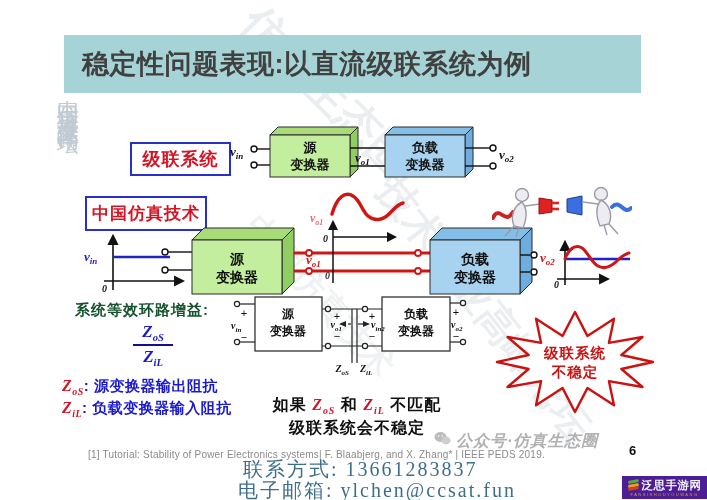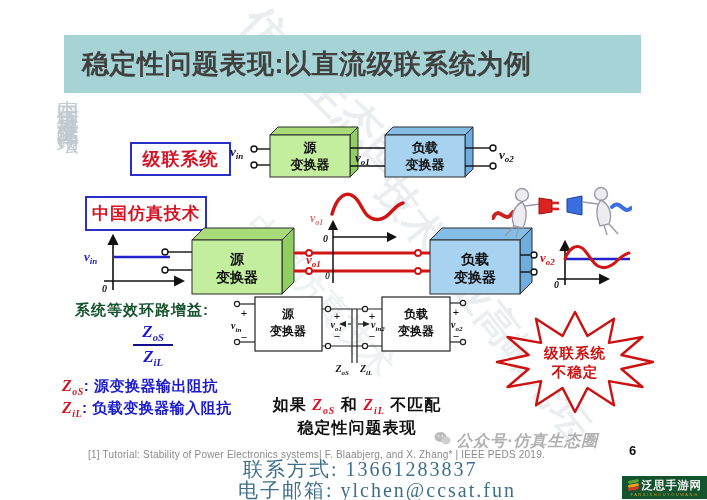--- a/index.html
+++ b/index.html
@@ -44,21 +44,21 @@
   
   .citation{left:88px;top:449px;font-size:10px;color:#8a8a8a;letter-spacing:.2px;}
   .pagenum{left:629px;top:443px;font-size:13px;font-weight:bold;color:#111;}
   .wechat{left:434px;top:431px;display:flex;align-items:flex-start;gap:5px;color:#a9a9a9;
           font-size:16px;font-weight:bold;letter-spacing:1px;opacity:.9;font-style:italic;}
   .contact{color:#0c4a6e;font-size:20px;letter-spacing:2px;opacity:.8;
            font-family:"Liberation Serif","DejaVu Serif",serif;}
   .phone{left:243px;top:456px;}
   .email{left:238px;top:477px;}
   
-  .logo{left:622px;top:476px;width:85px;height:23px;background:#14532d;display:flex;
+  .logo{left:622px;top:476px;width:85px;height:23px;background:#4c1d95;display:flex;
         flex-direction:column;align-items:center;justify-content:center;}
   .logo-row{display:flex;align-items:center;gap:3px;}
   .logo-row .txt{color:#f2f2f2;font-size:11.5px;font-weight:bold;letter-spacing:.5px;}
   .logo-sub{font-size:4px;color:#c9a227;letter-spacing:1.5px;line-height:4px;}
   .leaf{width:11px;height:11px;display:inline-block;position:relative;}
   .leaf i{position:absolute;left:0;width:11px;height:3.2px;border-radius:2px;transform:rotate(-12deg);}
   .leaf i:nth-child(1){top:0;background:#57a73c;}
   .leaf i:nth-child(2){top:3.6px;background:#e8a020;}
   .leaf i:nth-child(3){top:7.2px;background:#d43a2a;}
   svg text{font-family:"Liberation Sans","DejaVu Sans",sans-serif;}
@@ -279,21 +279,21 @@
     <text x="226" y="48" font-size="11" fill="#111" text-anchor="middle">−</text>
   </svg>
 
   <div class="abs concl concl1">
     <span>如果</span>
     <span class="sig"><span>Z</span><sub>oS</sub></span>
     <span>和</span>
     <span class="sig"><span>Z</span><sub>iL</sub></span>
     <span>不匹配</span>
   </div>
-  <div class="abs concl concl2">稳定性问题表现</div>
+  <div class="abs concl concl2">级联系统会不稳定</div>
 
   <svg class="abs burst-wrap" viewBox="0 0 160 106">
     <polygon points="158,52 126.4,59 147.5,77 113.9,71.1 119,95.3 92.4,78.1 80,102 67.6,78.1 41,95.3 46.1,71.1 12.5,77 33.6,59 2,52 33.6,45 12.5,27 46.1,32.9 41,8.7 67.6,25.9 80,2 92.4,25.9 119,8.7 113.9,32.9 147.5,27 126.4,45" fill="#ffffff" stroke="#cc1111" stroke-width="2.4" stroke-linejoin="round"></polygon>
     <text x="80" y="48" font-size="14.5" font-weight="bold" fill="#cc1111" text-anchor="middle" letter-spacing="1">级联系统</text>
     <text x="80" y="67" font-size="14.5" font-weight="bold" fill="#cc1111" text-anchor="middle" letter-spacing="1">不稳定</text>
   </svg>
 
   <div class="abs wechat">
     <svg width="17" height="15" viewBox="0 0 17 15">
       <ellipse cx="6.5" cy="6" rx="6" ry="5" fill="#b5b5b5"></ellipse>

